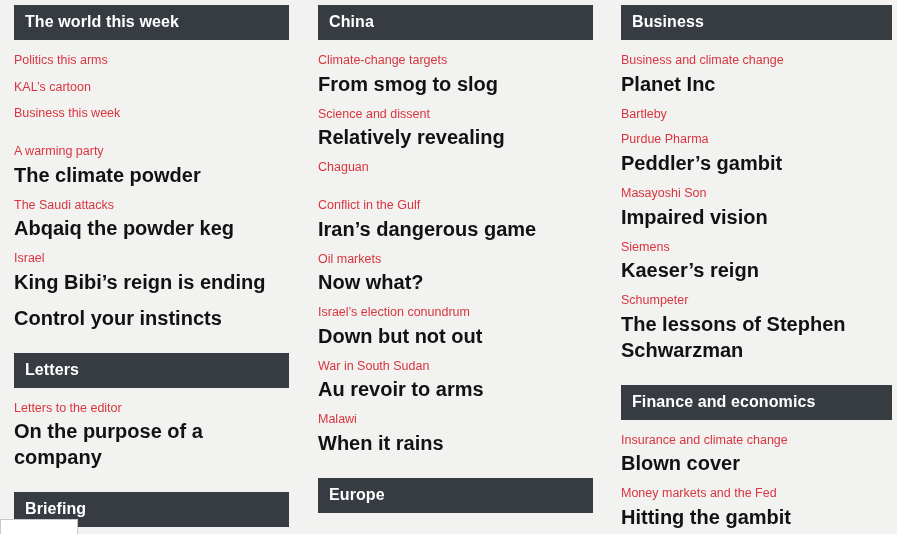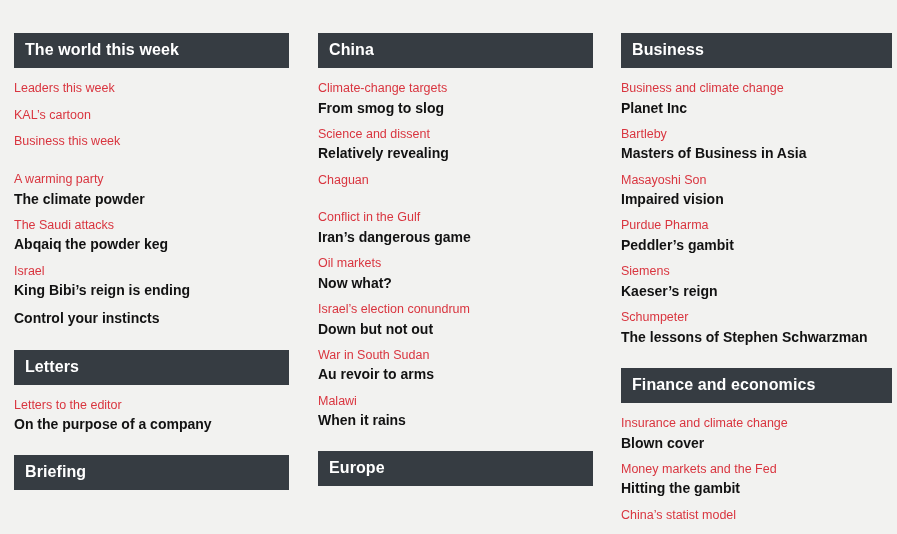--- a/index.html
+++ b/index.html
@@ -12,21 +12,20 @@
     height: 534px;
     overflow: hidden;
     font-family: "Liberation Sans", sans-serif;
     position: relative;
   }
   .page {
     position: relative;
     width: 897px;
     height: 442px;
     background: #f2f2f0;
-    margin-top: 28px;
   }
   .columns {
     display: flex;
     flex-direction: row;
     align-items: flex-start;
     width: 897px;
     padding-top: 5px;
     box-sizing: border-box;
   }
   .column {
@@ -61,21 +60,21 @@
   .flytitle {
     color: #d9353f;
     font-size: 12.5px;
     line-height: 1.25;
     margin: 0 0 2px 0;
     display: block;
     text-decoration: none;
   }
   .headline {
     color: #121212;
-    font-size: 14px;
+    font-size: 20px;
     font-weight: bold;
     line-height: 1.3;
     margin: 0;
     display: block;
     text-decoration: none;
   }
   .standalone-list .article { margin-bottom: 11px; }
   .standalone-list .flytitle { margin-bottom: 0; }
 
   
@@ -93,21 +92,21 @@
 </style>
 </head>
 <body>
 
 <div class="page">
   <div class="columns" id="columns-root">
       <div class="column col-1">
         <div class="section standalone-list">
           <div class="section-header">The world this week</div>
           <div class="article">
-            <a class="flytitle" href="#">Leaders this week</a>
+            <a class="flytitle" href="#">Politics this arms</a>
           </div>
           <div class="article">
             <a class="flytitle" href="#">KAL’s cartoon</a>
           </div>
           <div class="article">
             <a class="flytitle" href="#">Business this week</a>
           </div>
         </div>
         <div class="section">
           <div class="article">
@@ -180,29 +179,28 @@
       </div>
       <div class="column col-3">
         <div class="section">
           <div class="section-header">Business</div>
           <div class="article">
             <a class="flytitle" href="#">Business and climate change</a>
             <a class="headline" href="#">Planet Inc</a>
           </div>
           <div class="article">
             <a class="flytitle" href="#">Bartleby</a>
-            <a class="headline" href="#">Masters of Business in Asia</a>
+          </div>
+          <div class="article">
+            <a class="flytitle" href="#">Purdue Pharma</a>
+            <a class="headline" href="#">Peddler’s gambit</a>
           </div>
           <div class="article">
             <a class="flytitle" href="#">Masayoshi Son</a>
             <a class="headline" href="#">Impaired vision</a>
-          </div>
-          <div class="article">
-            <a class="flytitle" href="#">Purdue Pharma</a>
-            <a class="headline" href="#">Peddler’s gambit</a>
           </div>
           <div class="article">
             <a class="flytitle" href="#">Siemens</a>
             <a class="headline" href="#">Kaeser’s reign</a>
           </div>
           <div class="article">
             <a class="flytitle" href="#">Schumpeter</a>
             <a class="headline" href="#">The lessons of Stephen Schwarzman</a>
           </div>
         </div>

